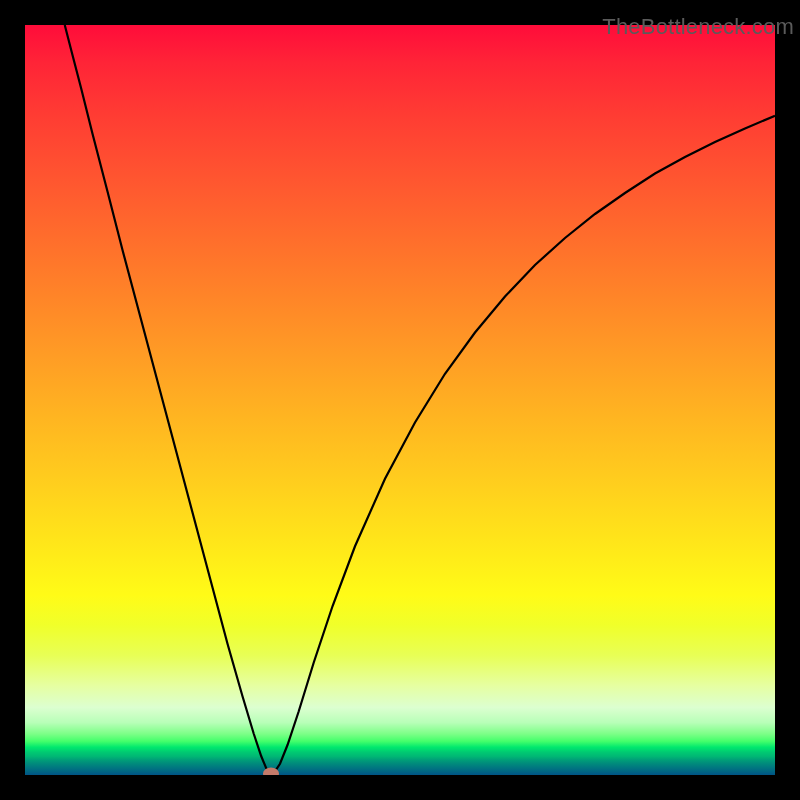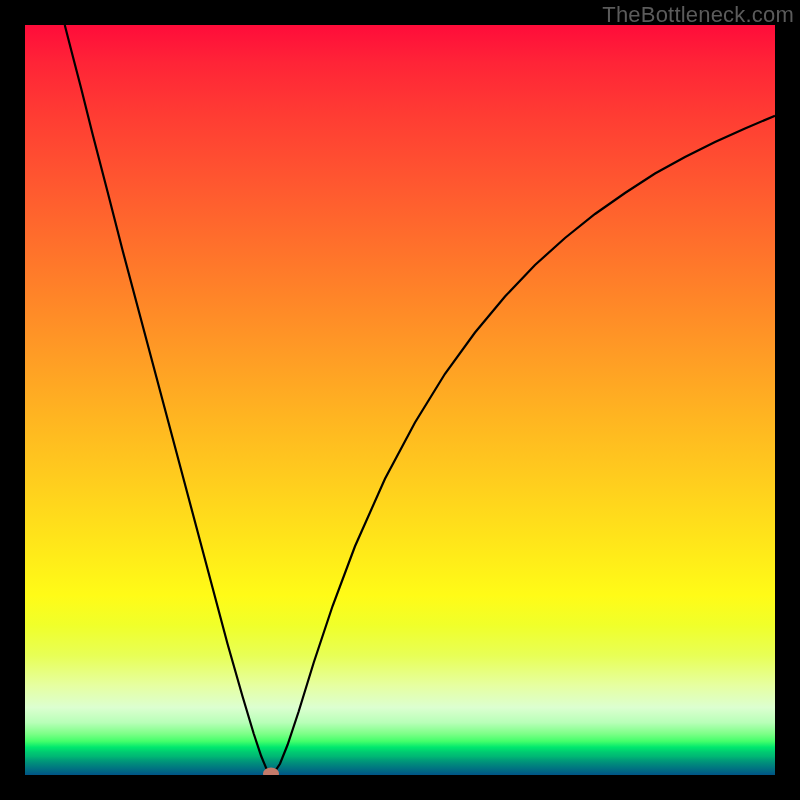--- a/index.html
+++ b/index.html
@@ -5,21 +5,21 @@
   * { margin: 0; padding: 0; box-sizing: border-box; }
   body {
     width: 800px;
     height: 800px;
     background: #000;
     position: relative;
     font-family: Arial, sans-serif;
   }
   .watermark {
     position: absolute;
-    top: 2px;
+    top: 14px;
     right: 6px;
     color: #5b5b5b;
     font-size: 22px;
     font-weight: 500;
     z-index: 10;
     letter-spacing: 0.2px;
   }
   .plot-area {
     position: absolute;
     left: 25px;

